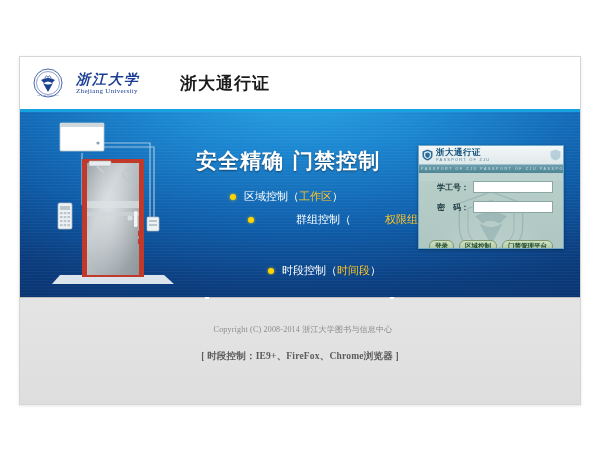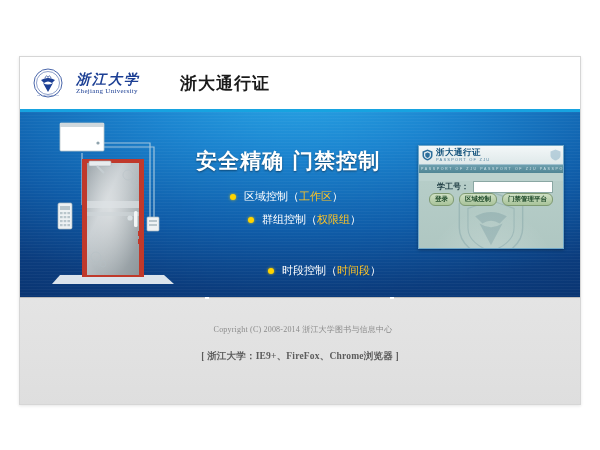--- a/index.html
+++ b/index.html
@@ -157,21 +157,21 @@
     display: flex;
     align-items: center;
     font-family: "DejaVu Sans", sans-serif;
     font-size: 11px;
     color: #ffffff;
     margin-bottom: 8px;
     white-space: nowrap;
     text-align: center;
   }
   .bullet-row.i1 { padding-left: 34px; }
-  .bullet-row.i2 { padding-left: 52px; }
+  .bullet-row.i2 { padding-left: 52px; gap: 34px; }
   .bullet-row.i3 { padding-left: 72px; margin-top: 36px; }
 
   .dot {
     width: 6px;
     height: 6px;
     border-radius: 50%;
     background: #ffd400;
     margin-right: 8px;
     flex: 0 0 6px;
     box-shadow: 0 0 3px rgba(255,212,0,0.8);
@@ -270,20 +270,21 @@
     transform: translateX(-50%);
     width: 72px;
     height: 72px;
     opacity: 0.22;
     pointer-events: none;
   }
 
   .field-row {
     position: relative;
     display: flex;
+    align-items: center;
     padding-left: 8px;
     margin-top: 8px;
     z-index: 2;
   }
 
   .field-label {
     font-family: "DejaVu Sans", sans-serif;
     font-size: 8px;
     font-weight: bold;
     color: #1b3a40;
@@ -305,21 +306,21 @@
     color: #222;
     outline: none;
   }
 
   .btn-row {
     position: relative;
     display: flex;
     justify-content: center;
     align-items: center;
     gap: 5px;
-    margin-top: 0;
+    margin-top: 27px;
     z-index: 2;
   }
 
   .lp-btn {
     font-family: "DejaVu Sans", sans-serif;
     font-size: 6.5px;
     font-weight: bold;
     color: #1f4a2a;
     background: linear-gradient(to bottom, #cfe0c4 0%, #a9c39a 100%);
     border: 1px solid #7f9a72;
@@ -529,33 +530,37 @@
             <path d="M50 16 L82 27 V54 C82 70 66 82 50 86 C34 82 18 70 18 54 V27 Z" fill="none" stroke="#4e7a86" stroke-width="1.5"></path>
             <path d="M28 38 Q50 26 72 38 L62 48 Q50 40 38 48 Z" fill="#4e7a86"></path>
             <path d="M34 48 L50 78 L66 48 Q50 58 34 48 Z" fill="#4e7a86"></path>
           </svg>
 
           <div class="field-row">
             <span class="field-label">学工号：</span>
             <input class="field-input" type="text" value="" style="">
           </div>
 
+          <div class="field-row">
+            <span class="field-label">密　码：</span>
+            <input class="field-input" type="password" value="" style="">
+          </div>
 
           <div class="btn-row">
             <button class="lp-btn">登录</button>
             <button class="lp-btn">区域控制</button>
             <button class="lp-btn">门禁管理平台</button>
           </div>
 
         </div>
       </div>
 
     </div>
 
     <div class="footer">
       <div class="footer-notch a"></div>
       <div class="footer-notch b"></div>
       <div class="copyright">Copyright (C) 2008-2014 浙江大学图书与信息中心</div>
-      <div class="browser-note">[ 浙江大学：IE9+、FireFox、Chrome浏览器 ]</div>
+      <div class="browser-note">[ 时段控制：IE9+、FireFox、Chrome浏览器 ]</div>
     </div>
 
   </div>
 </div>
 
 </body></html>

